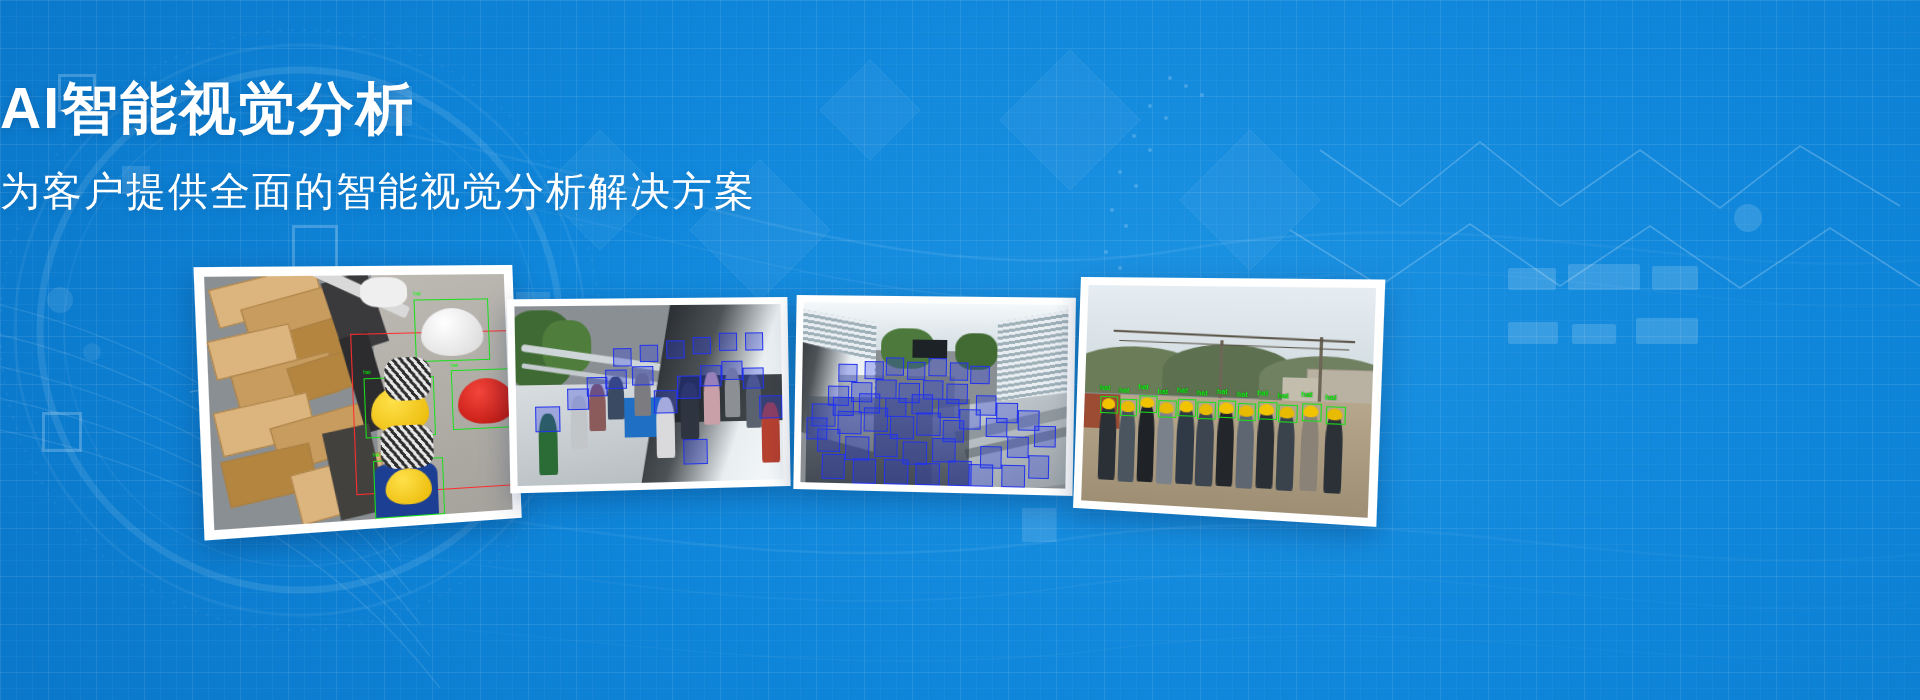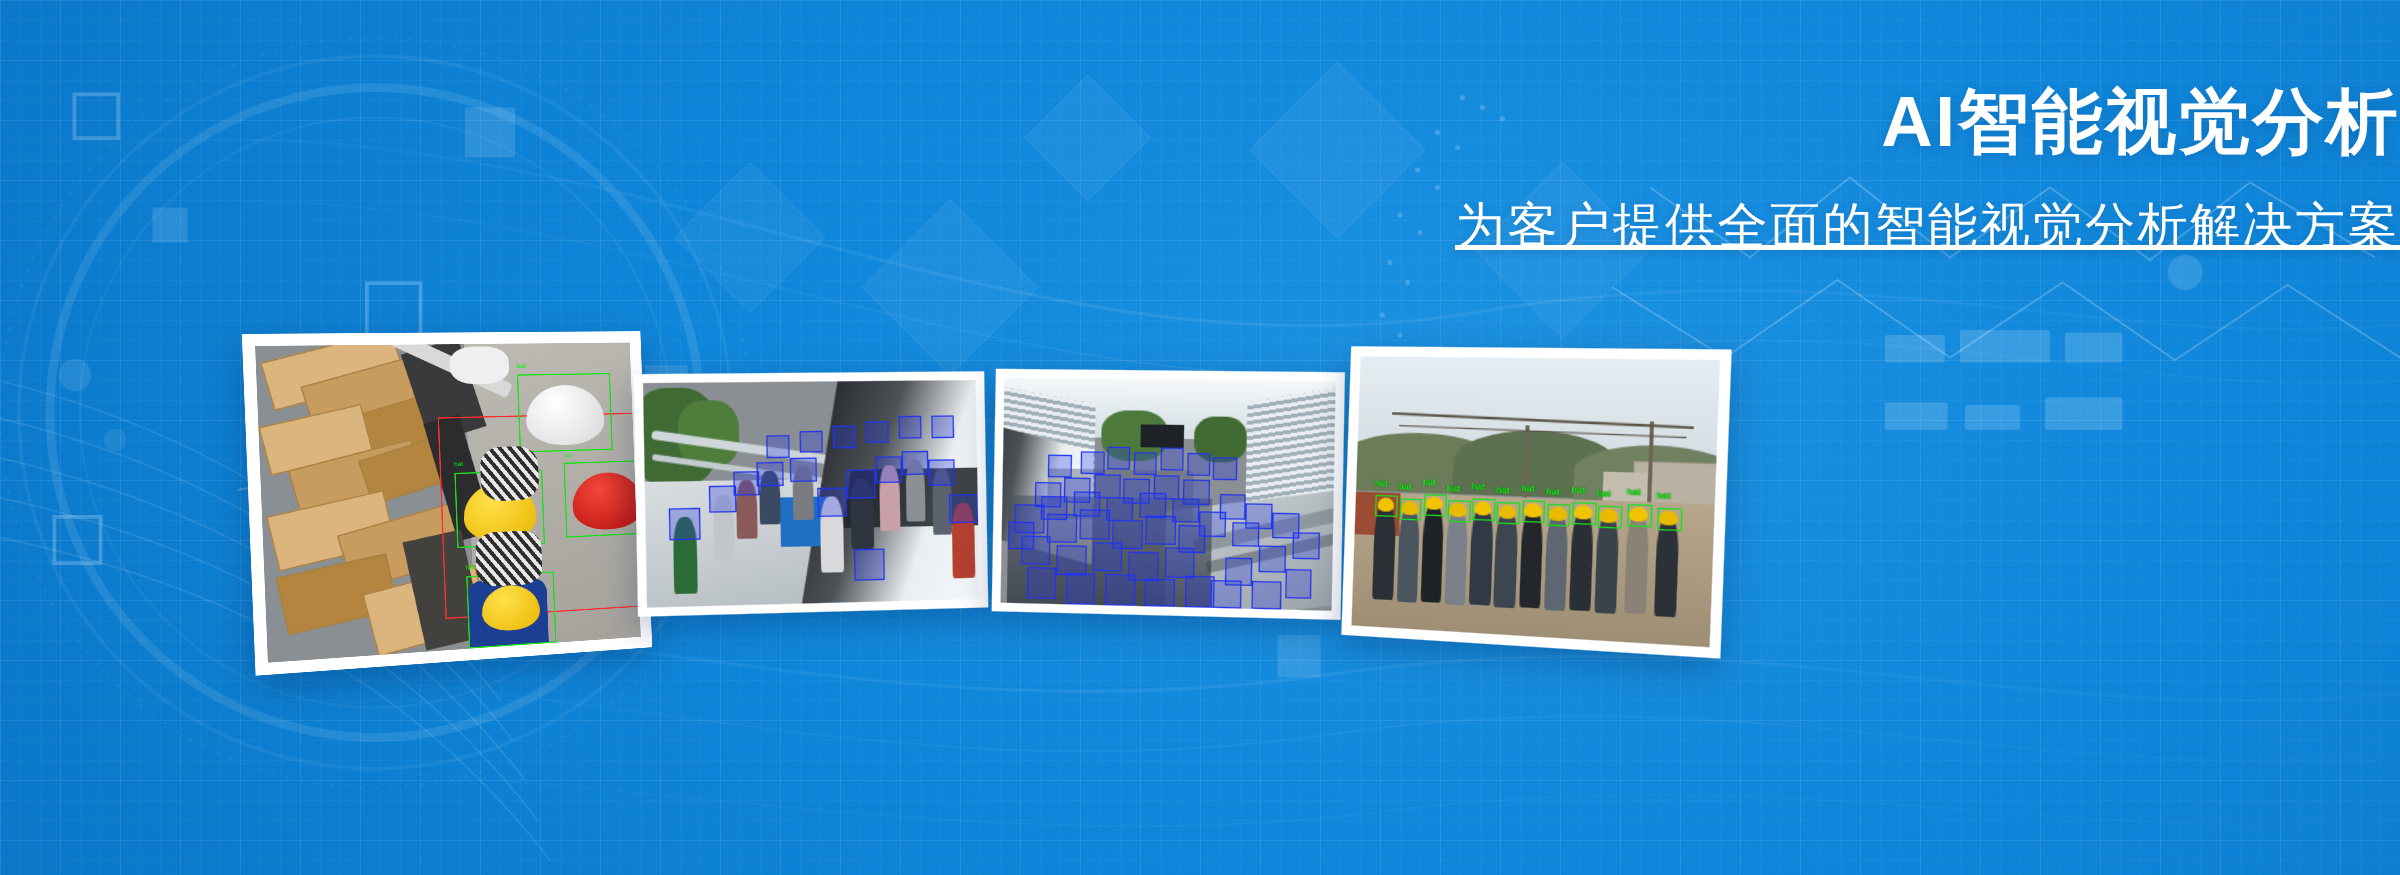--- a/index.html
+++ b/index.html
@@ -36,31 +36,30 @@
   }
 
   .deco-svg{position:absolute;inset:0;width:1920px;height:700px;pointer-events:none;}
 
   
   .sq{position:absolute;pointer-events:none;}
   .sq.outline{border:3px solid rgba(255,255,255,.22);background:transparent;}
   .sq.solid{background:rgba(255,255,255,.13);}
 
   
-  .copy{position:absolute;top:67px;left:0;width:1920px;text-align:right;z-index:6;}
+  .copy{position:absolute;top:77px;left:0;width:1920px;text-align:left;z-index:6;}
   .title{
     color:#ffffff;font-size:57px;line-height:1.1;font-weight:bold;
     letter-spacing:2px;margin:0 0 26px 0;
     text-shadow:0 2px 10px rgba(0,40,90,.22);
   }
   .subtitle{
     color:#ffffff;font-size:40px;line-height:1.25;font-weight:normal;
     letter-spacing:2px;margin:0;
     text-shadow:0 2px 8px rgba(0,40,90,.18);
-    text-decoration:underline;
   }
 
   
   .strip{position:absolute;left:0;top:255px;width:1920px;height:290px;z-index:5;}
   .photo{
     position:absolute;background:#fff;
     box-shadow:0 9px 26px rgba(0,35,80,.32);
     overflow:hidden;
   }
   .photo .inner{position:absolute;overflow:hidden;background:#8a8f93;}

